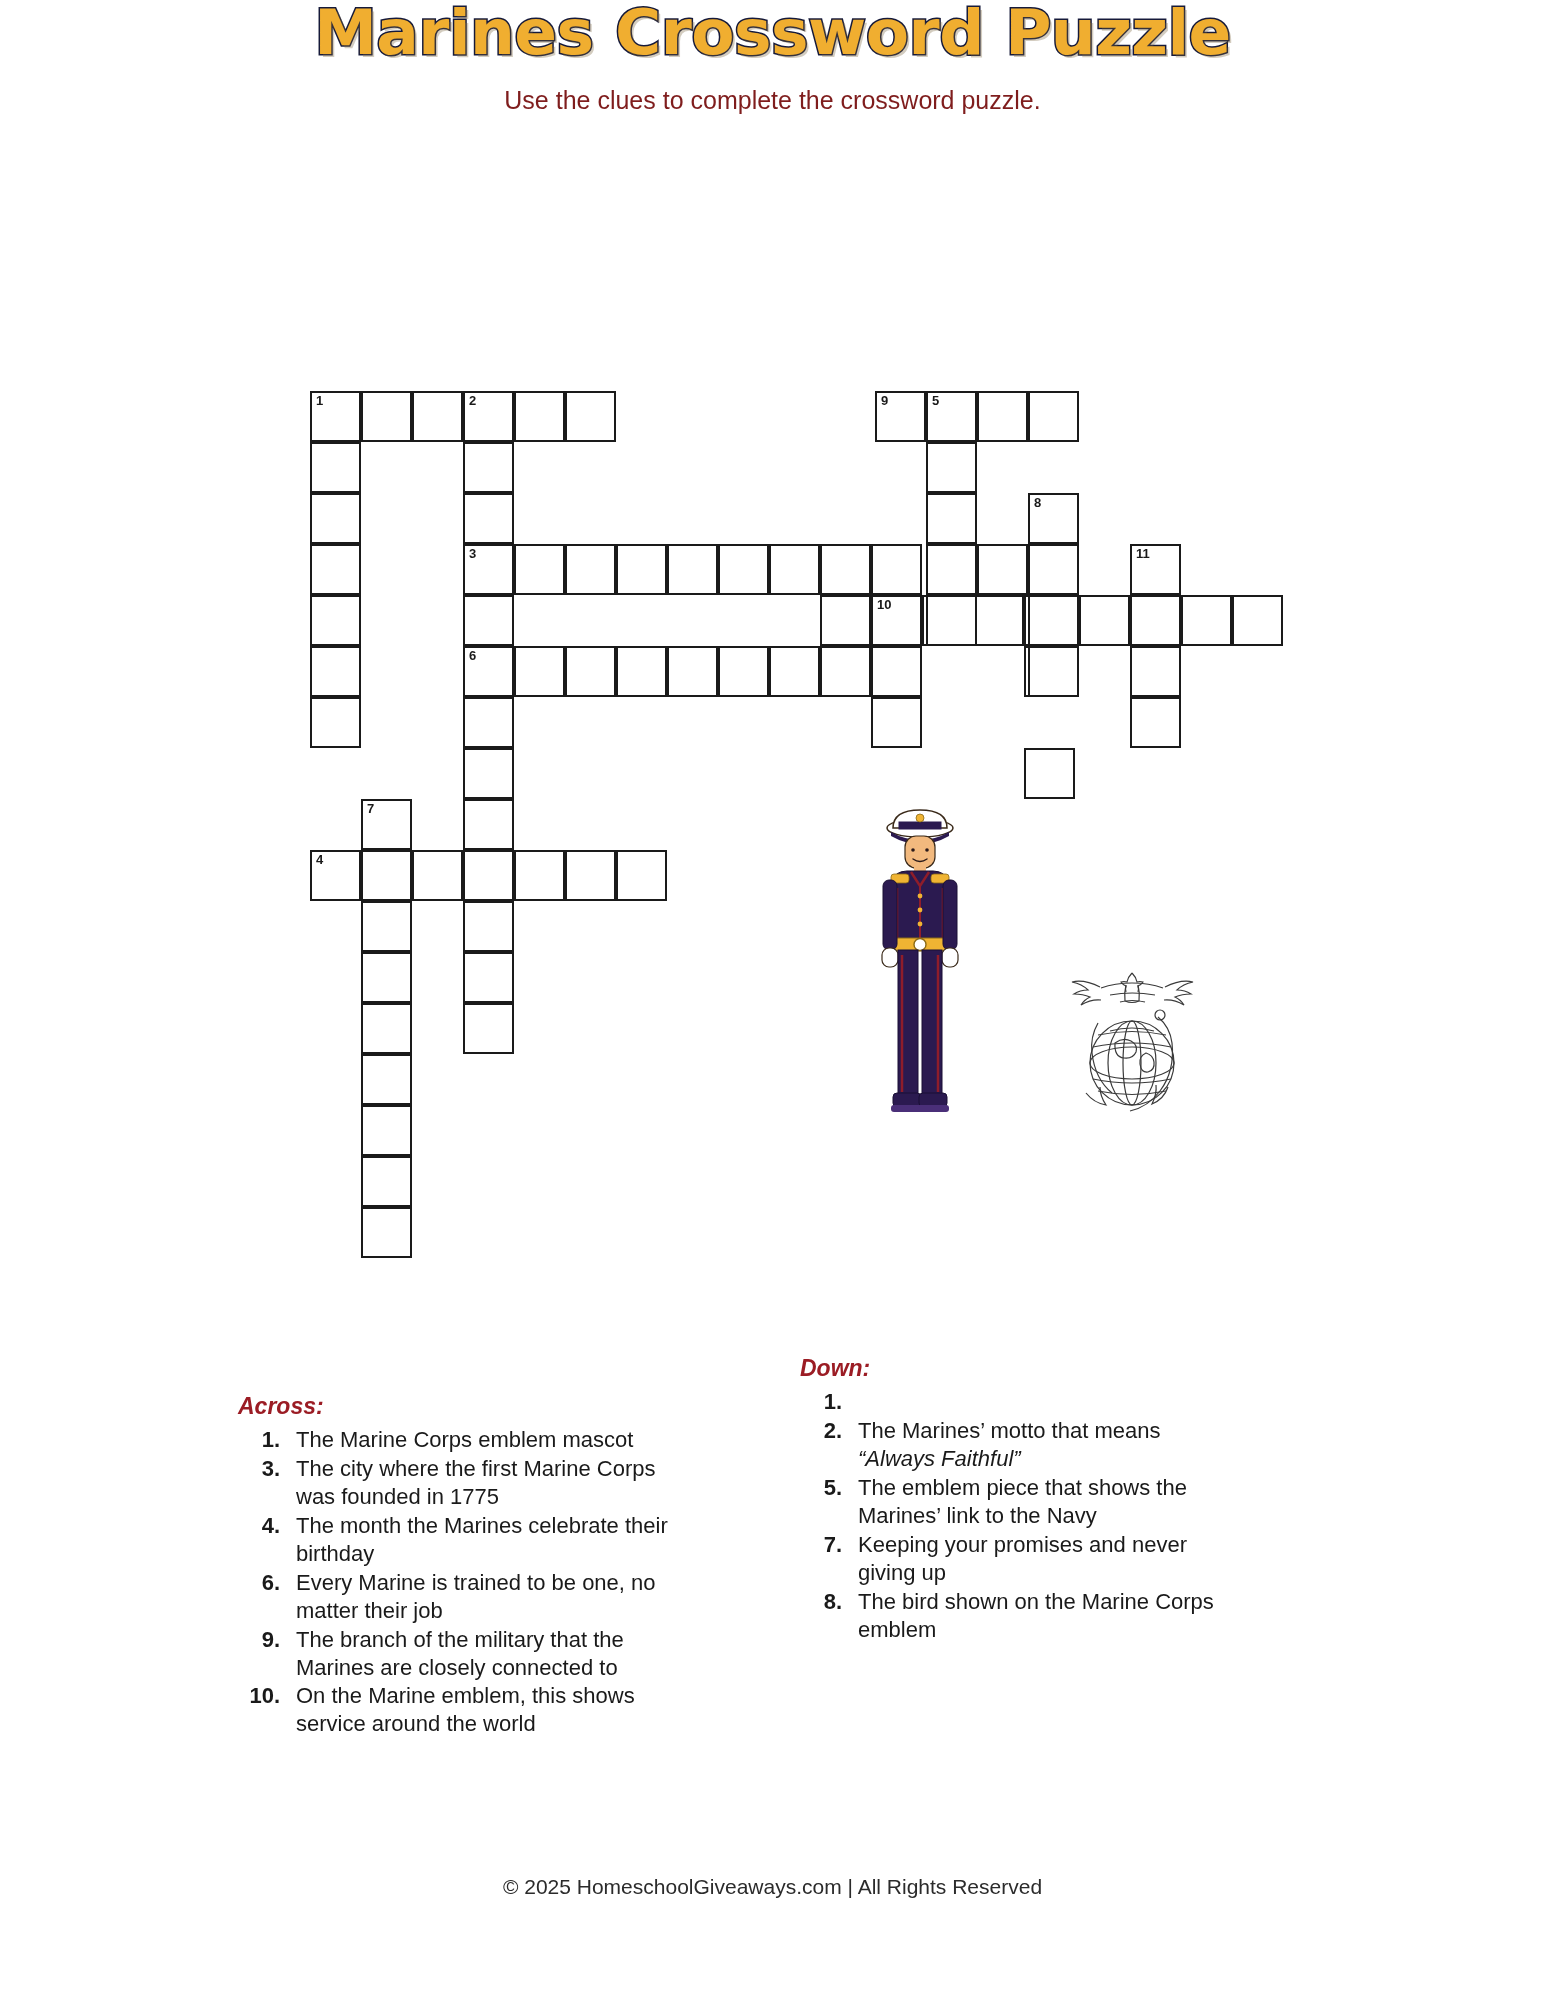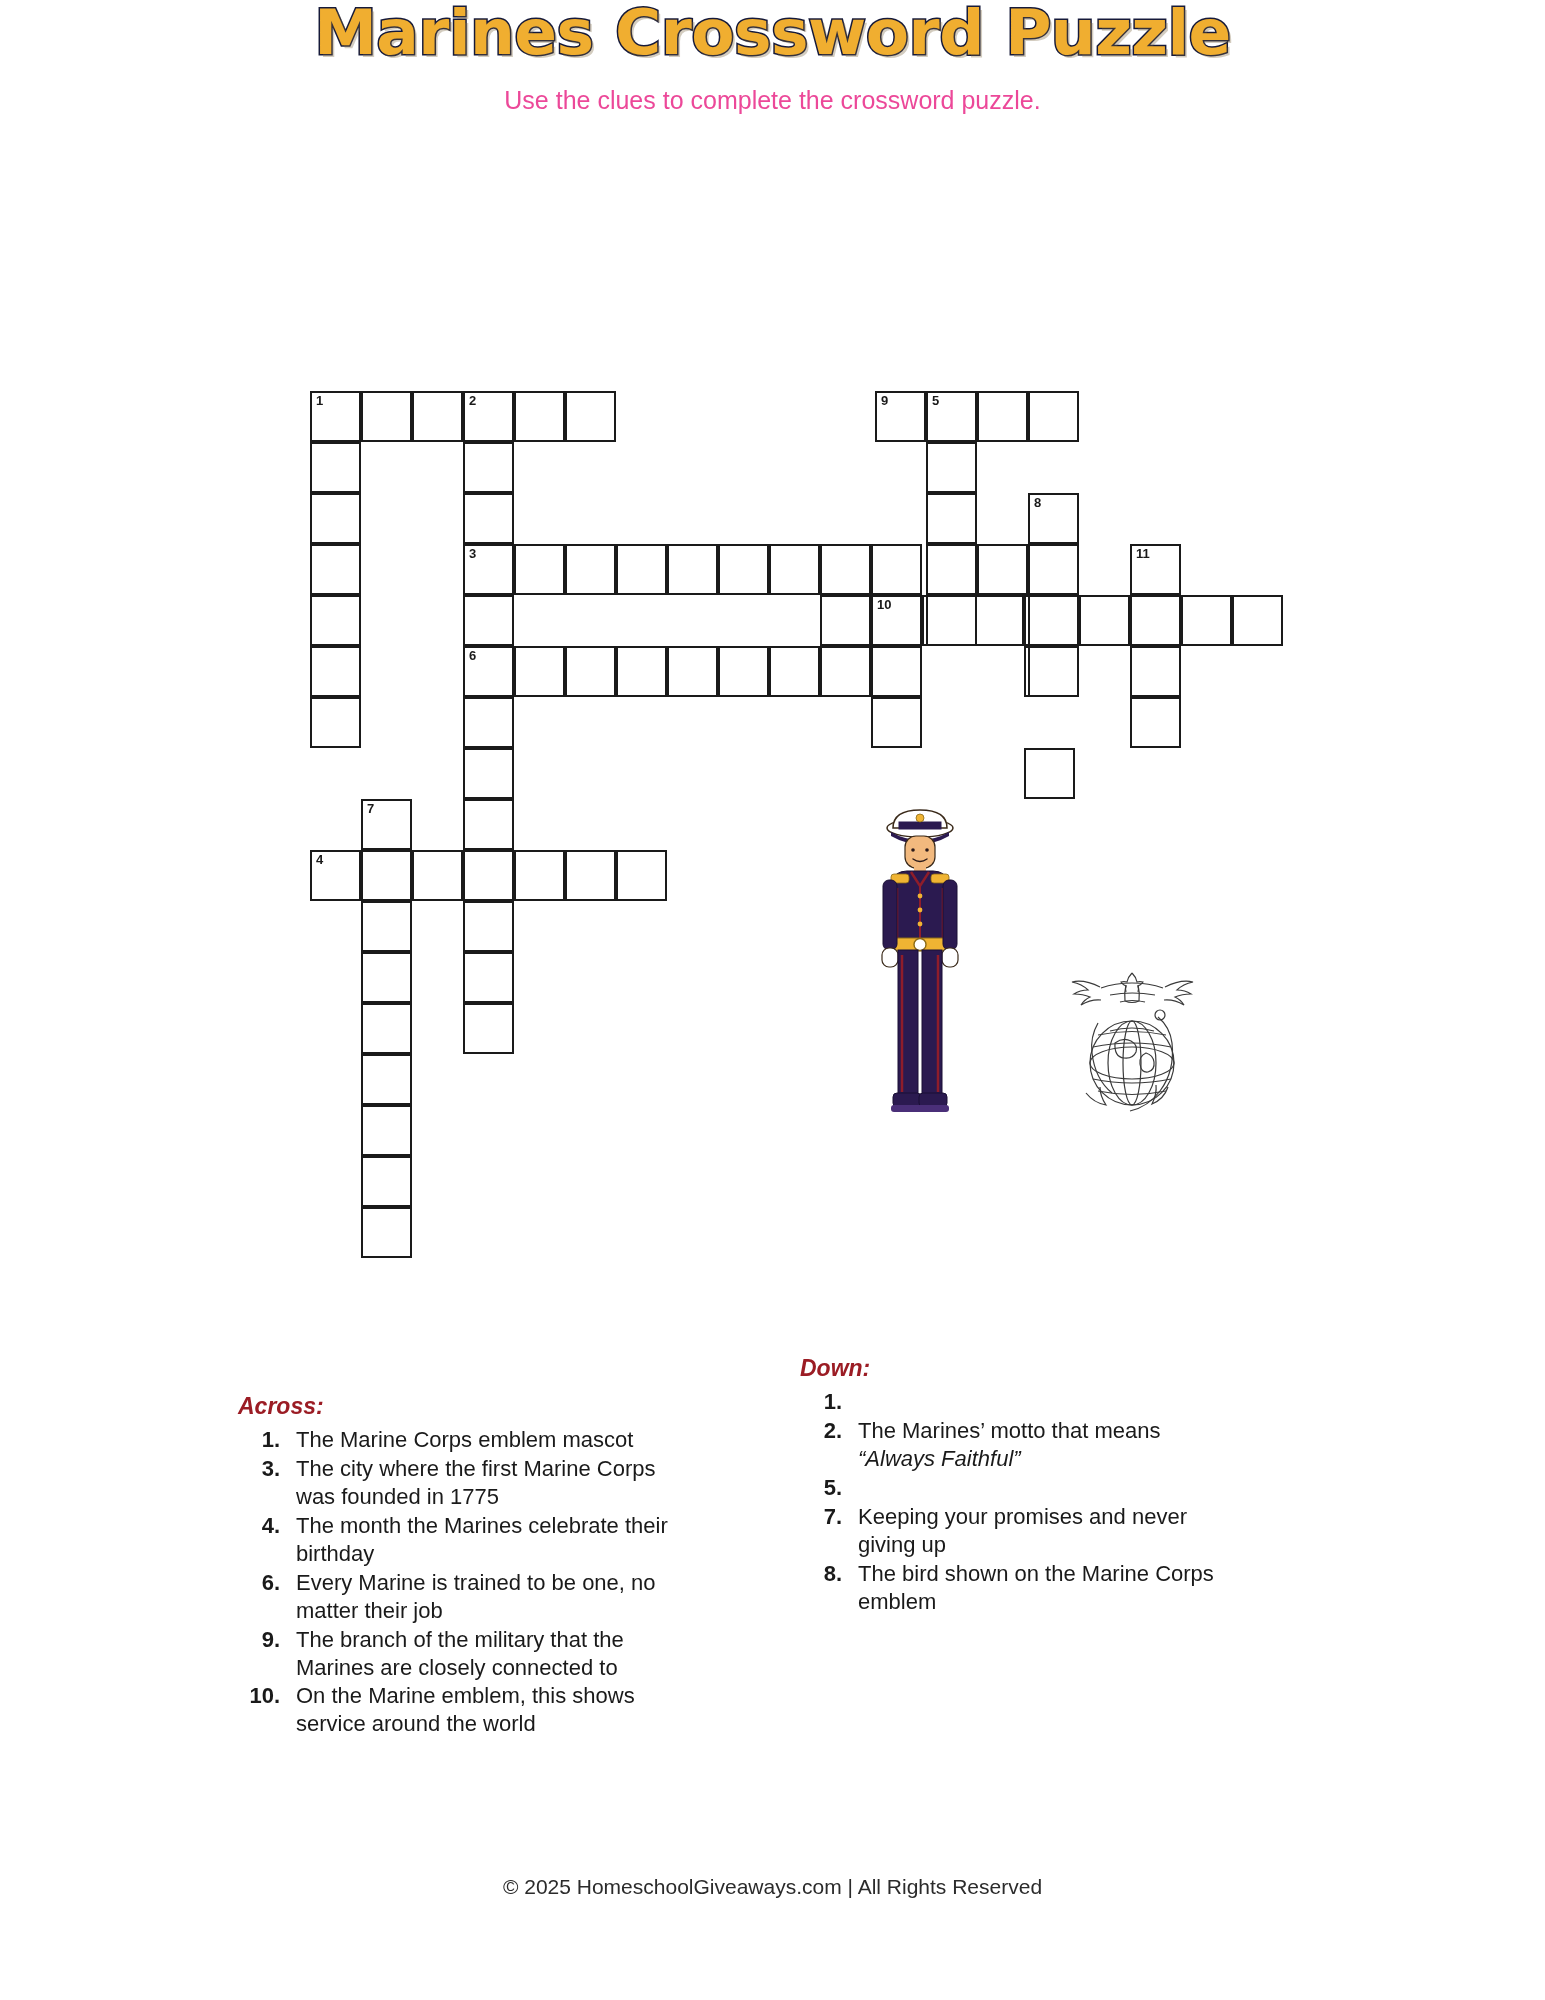--- a/index.html
+++ b/index.html
@@ -26,21 +26,21 @@
     letter-spacing: -0.5px;
     color: #F0AE30;
     -webkit-text-stroke: 3px #161a3a;
     paint-order: stroke fill;
     text-shadow: 3px 3px 0 rgba(120,100,60,0.33);
     margin: 0;
     line-height: 1.05;
   }
   #puzzle-subtitle {
     font-size: 25px;
-    color: #ec4899;
+    color: #7f1d1d;
     margin: 20px 0 0 0;
     font-weight: 400;
   }
 
   
   #crossword-area {
     position: absolute;
     left: 0;
     top: 0;
     width: 1545px;
@@ -371,20 +371,21 @@
     <ul class="clue-list" id="down-list">
         <li class="clue-item">
           <span class="clue-num">1.</span>
         </li>
         <li class="clue-item">
           <span class="clue-num">2.</span>
           <span class="clue-text">The Marines’ motto that means <i>“Always Faithful”</i></span>
         </li>
         <li class="clue-item">
           <span class="clue-num">5.</span>
+          <span class="clue-text">The emblem piece that shows the Marines’ link to the Navy</span>
         </li>
         <li class="clue-item">
           <span class="clue-num">7.</span>
           <span class="clue-text">Keeping your promises and never giving up</span>
         </li>
         <li class="clue-item">
           <span class="clue-num">8.</span>
           <span class="clue-text">The bird shown on the Marine Corps emblem</span>
         </li>
       </ul>

